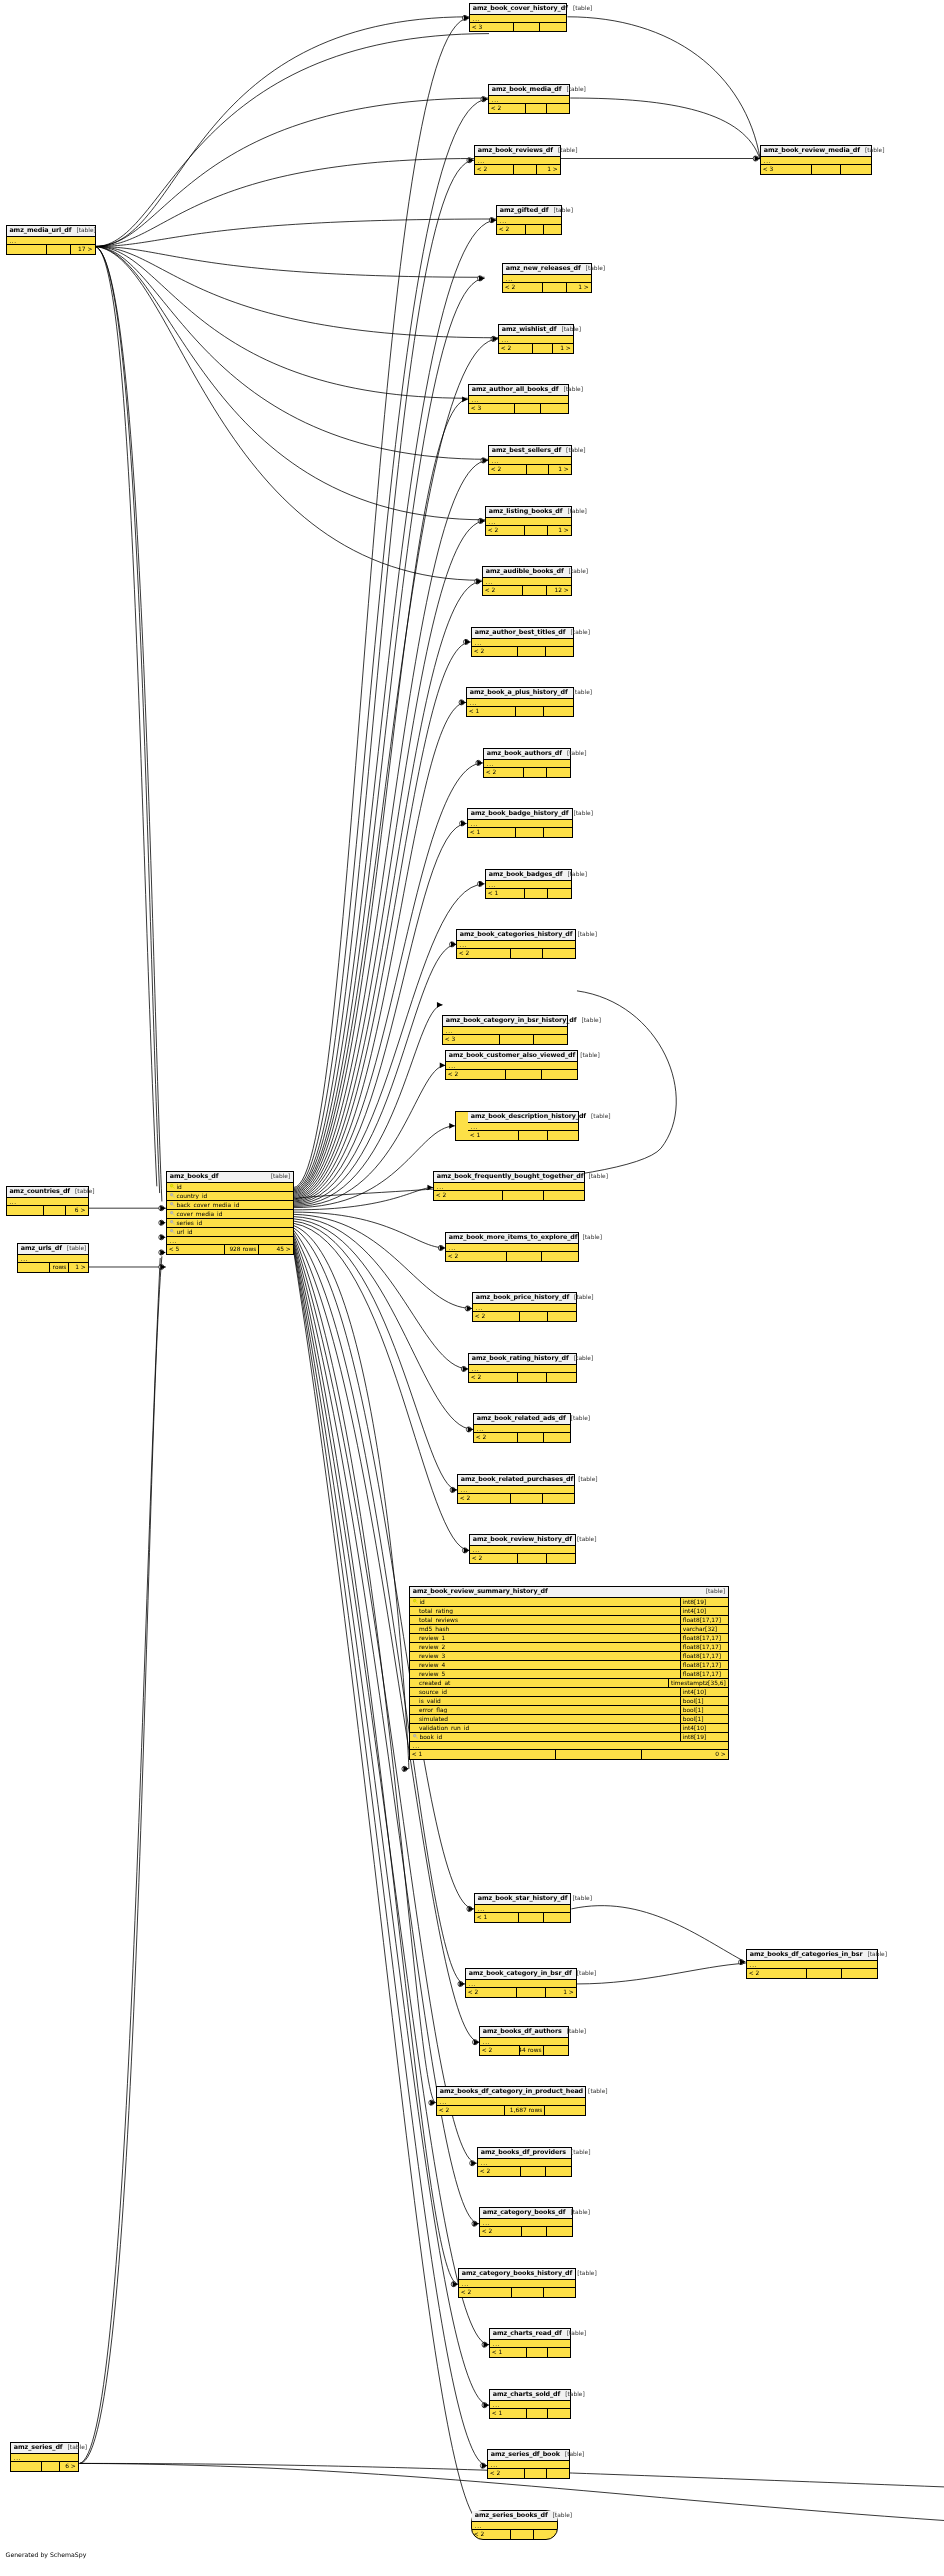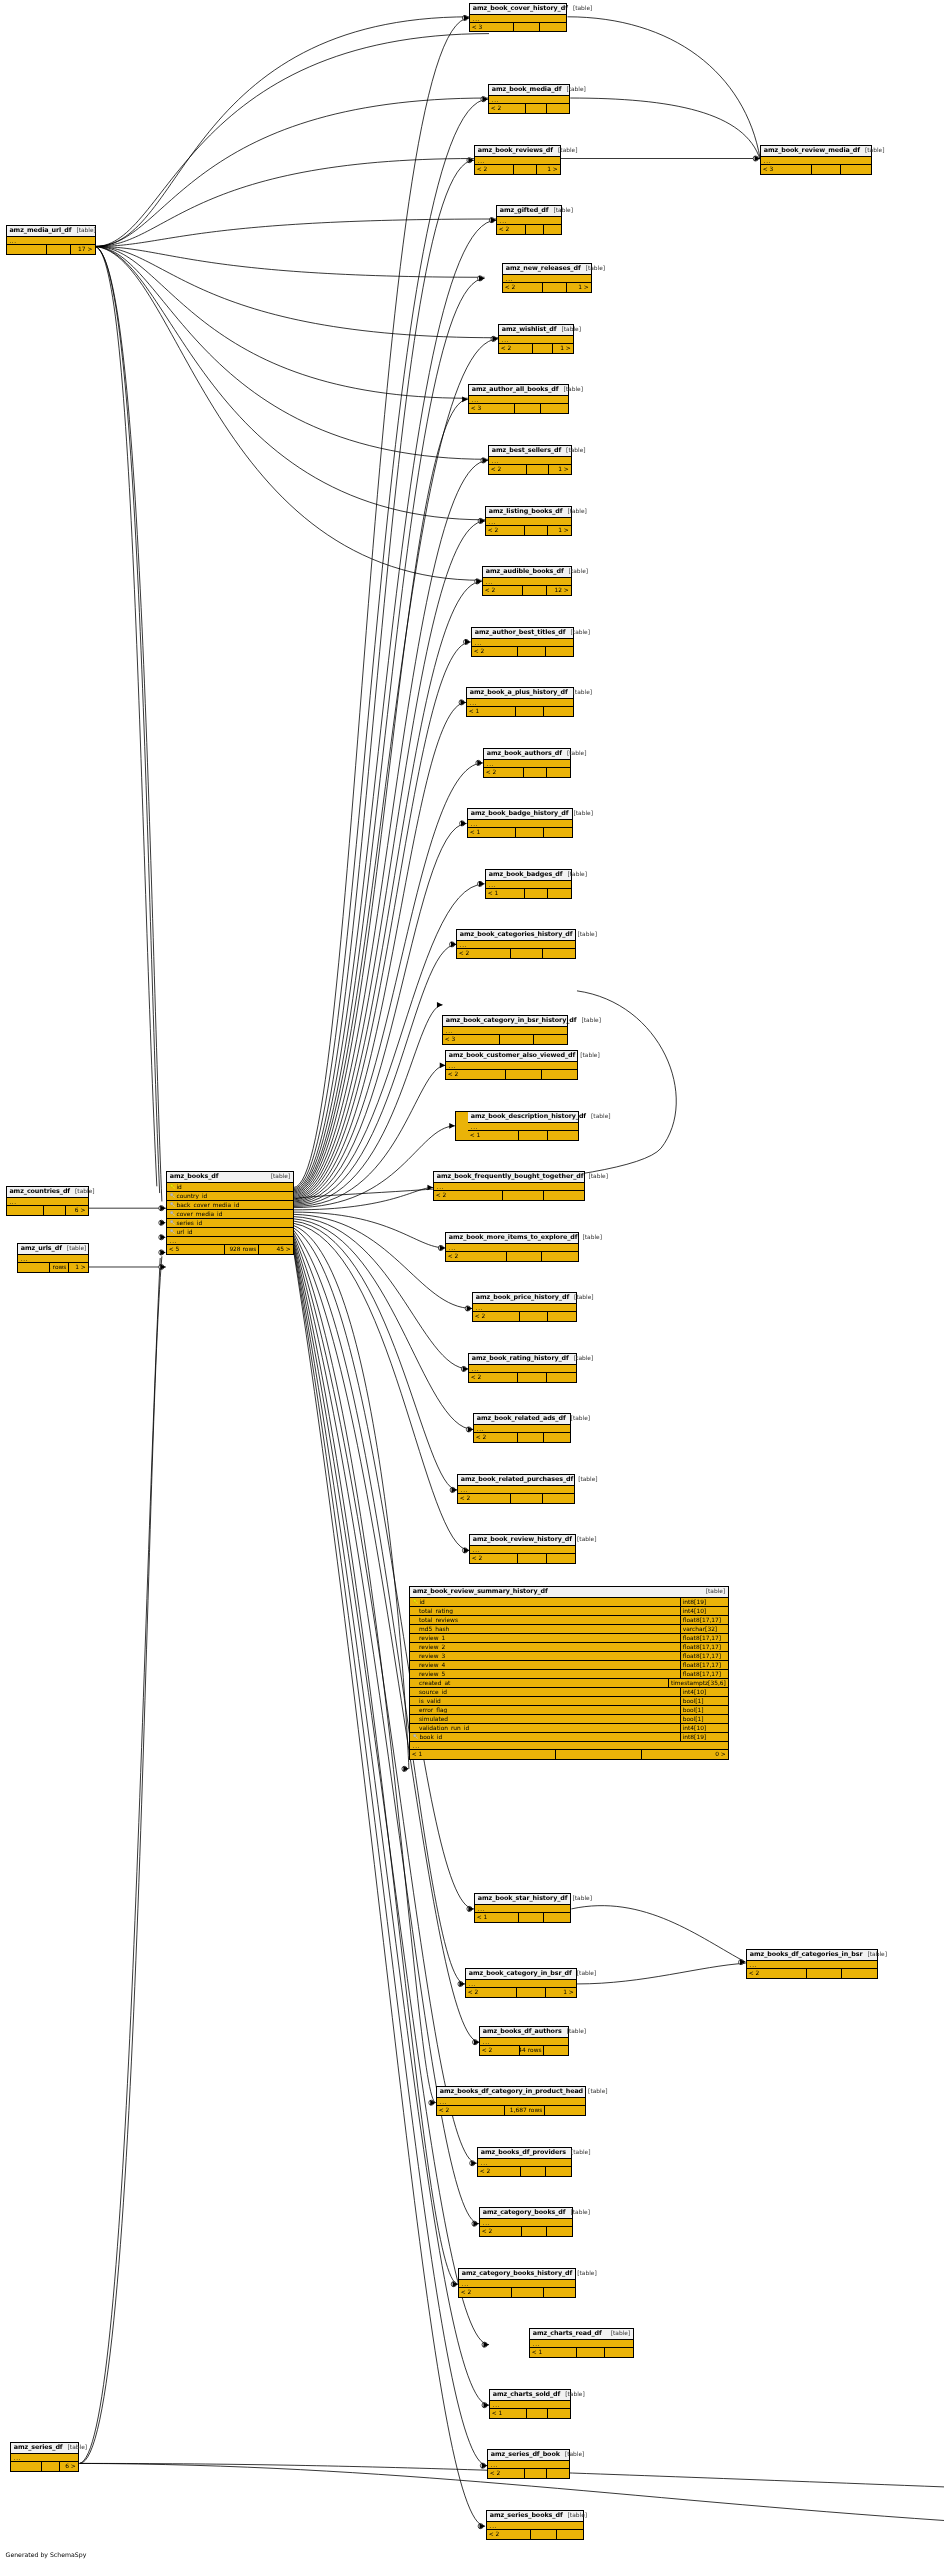--- a/index.html
+++ b/index.html
@@ -23,21 +23,21 @@
     left: 0;
     top: 0;
     width: 945px;
     height: 2576px;
     pointer-events: none;
   }
   .tbl {
     position: absolute;
     box-sizing: border-box;
     border: 0.6px solid #000000;
-    background: #eab308;
+    background: #fde047;
     font-size: 6.2px;
     line-height: 1.1;
     z-index: 5;
   }
   .tbl .hdr {
     display: flex;
     align-items: center;
     justify-content: space-between;
     background: #f2f2f2;
     border-bottom: 1.1px solid #000000;
@@ -1032,21 +1032,21 @@
         </div>
         <div class="body">
           <div class="ellipsis">...</div>
         </div>
         <div class="foot">
           <span class="fcell f-left">&lt; 2</span>
           <span class="fcell f-mid"></span>
           <span class="fcell f-right"></span>
         </div>
       </div>
-      <div class="tbl" style="left: 489px; top: 2328px; width: 105px; margin-left: 40px;">
+      <div class="tbl" style="left: 489px; top: 2328px; width: 82px;">
         <div class="hdr">
           <span class="tname">amz_charts_read_df</span>
           <span class="ttype">[table]</span>
         </div>
         <div class="body">
           <div class="ellipsis">...</div>
         </div>
         <div class="foot">
           <span class="fcell f-left">&lt; 1</span>
           <span class="fcell f-mid"></span>
@@ -1088,21 +1088,21 @@
         </div>
         <div class="body">
           <div class="ellipsis">...</div>
         </div>
         <div class="foot">
           <span class="fcell f-left"></span>
           <span class="fcell f-mid"></span>
           <span class="fcell f-right">6 &gt;</span>
         </div>
       </div>
-      <div class="tbl" style="left: 486px; top: 2510px; width: 98px;">
+      <div class="tbl" style="left: 471px; top: 2510px; width: 87px; border-radius: 12px;">
         <div class="hdr">
           <span class="tname">amz_series_books_df</span>
           <span class="ttype">[table]</span>
         </div>
         <div class="body">
           <div class="ellipsis">...</div>
         </div>
         <div class="foot">
           <span class="fcell f-left">&lt; 2</span>
           <span class="fcell f-mid"></span>

